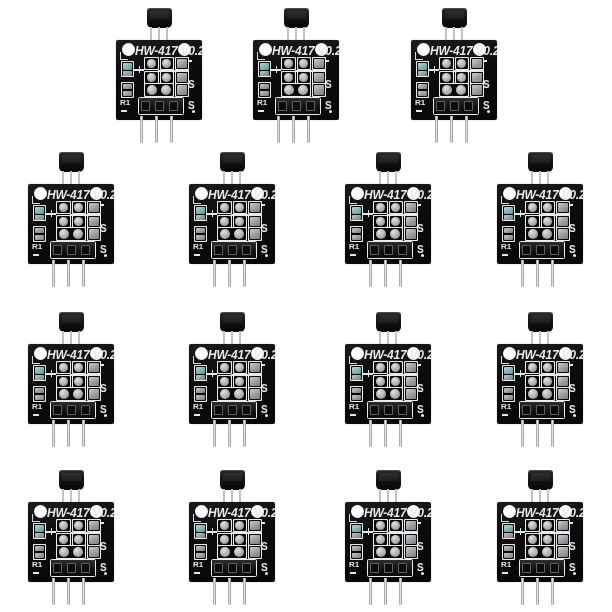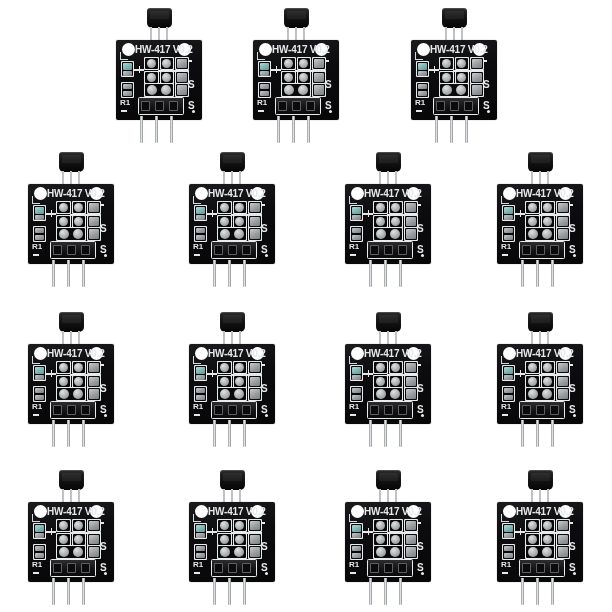--- a/index.html
+++ b/index.html
@@ -52,21 +52,21 @@
   }
   
   .hole{position:absolute;width:13px;height:13px;border-radius:50%;
     background:radial-gradient(circle at 38% 34%,#ffffff 55%,#e2e4e6 100%);}
   .hole.left{left:6px;top:3px;}
   .hole.right{left:62px;top:3px;}
 
   
   .silk{position:absolute;color:#e6e8ea;font-weight:bold;line-height:1;
     font-family:"Liberation Sans", sans-serif;white-space:nowrap;}
-  .silk-part{left:19px;top:5px;font-size:10px;letter-spacing:-.2px;}
+  .silk-part{left:19px;top:5px;font-size:12px;font-style:italic;letter-spacing:-.2px;}
   .silk-r1{left:4px;top:59px;font-size:8px;}
   .silk-s1{left:72px;top:40px;font-size:10px;}
   .silk-s2{left:72px;top:61px;font-size:10px;}
   .silk-dash{position:absolute;background:#e6e8ea;height:1.5px;}
   .dash-a{left:70px;top:20px;width:6px;}
   .dash-b{left:5px;top:70px;width:6px;}
   .dash-c{left:28px;top:54px;width:9px;}
   .plus{position:absolute;left:20px;top:26px;width:7px;height:7px;}
   .plus::before,.plus::after{content:"";position:absolute;background:#e6e8ea;}
   .plus::before{left:0;top:3px;width:7px;height:1.4px;}

